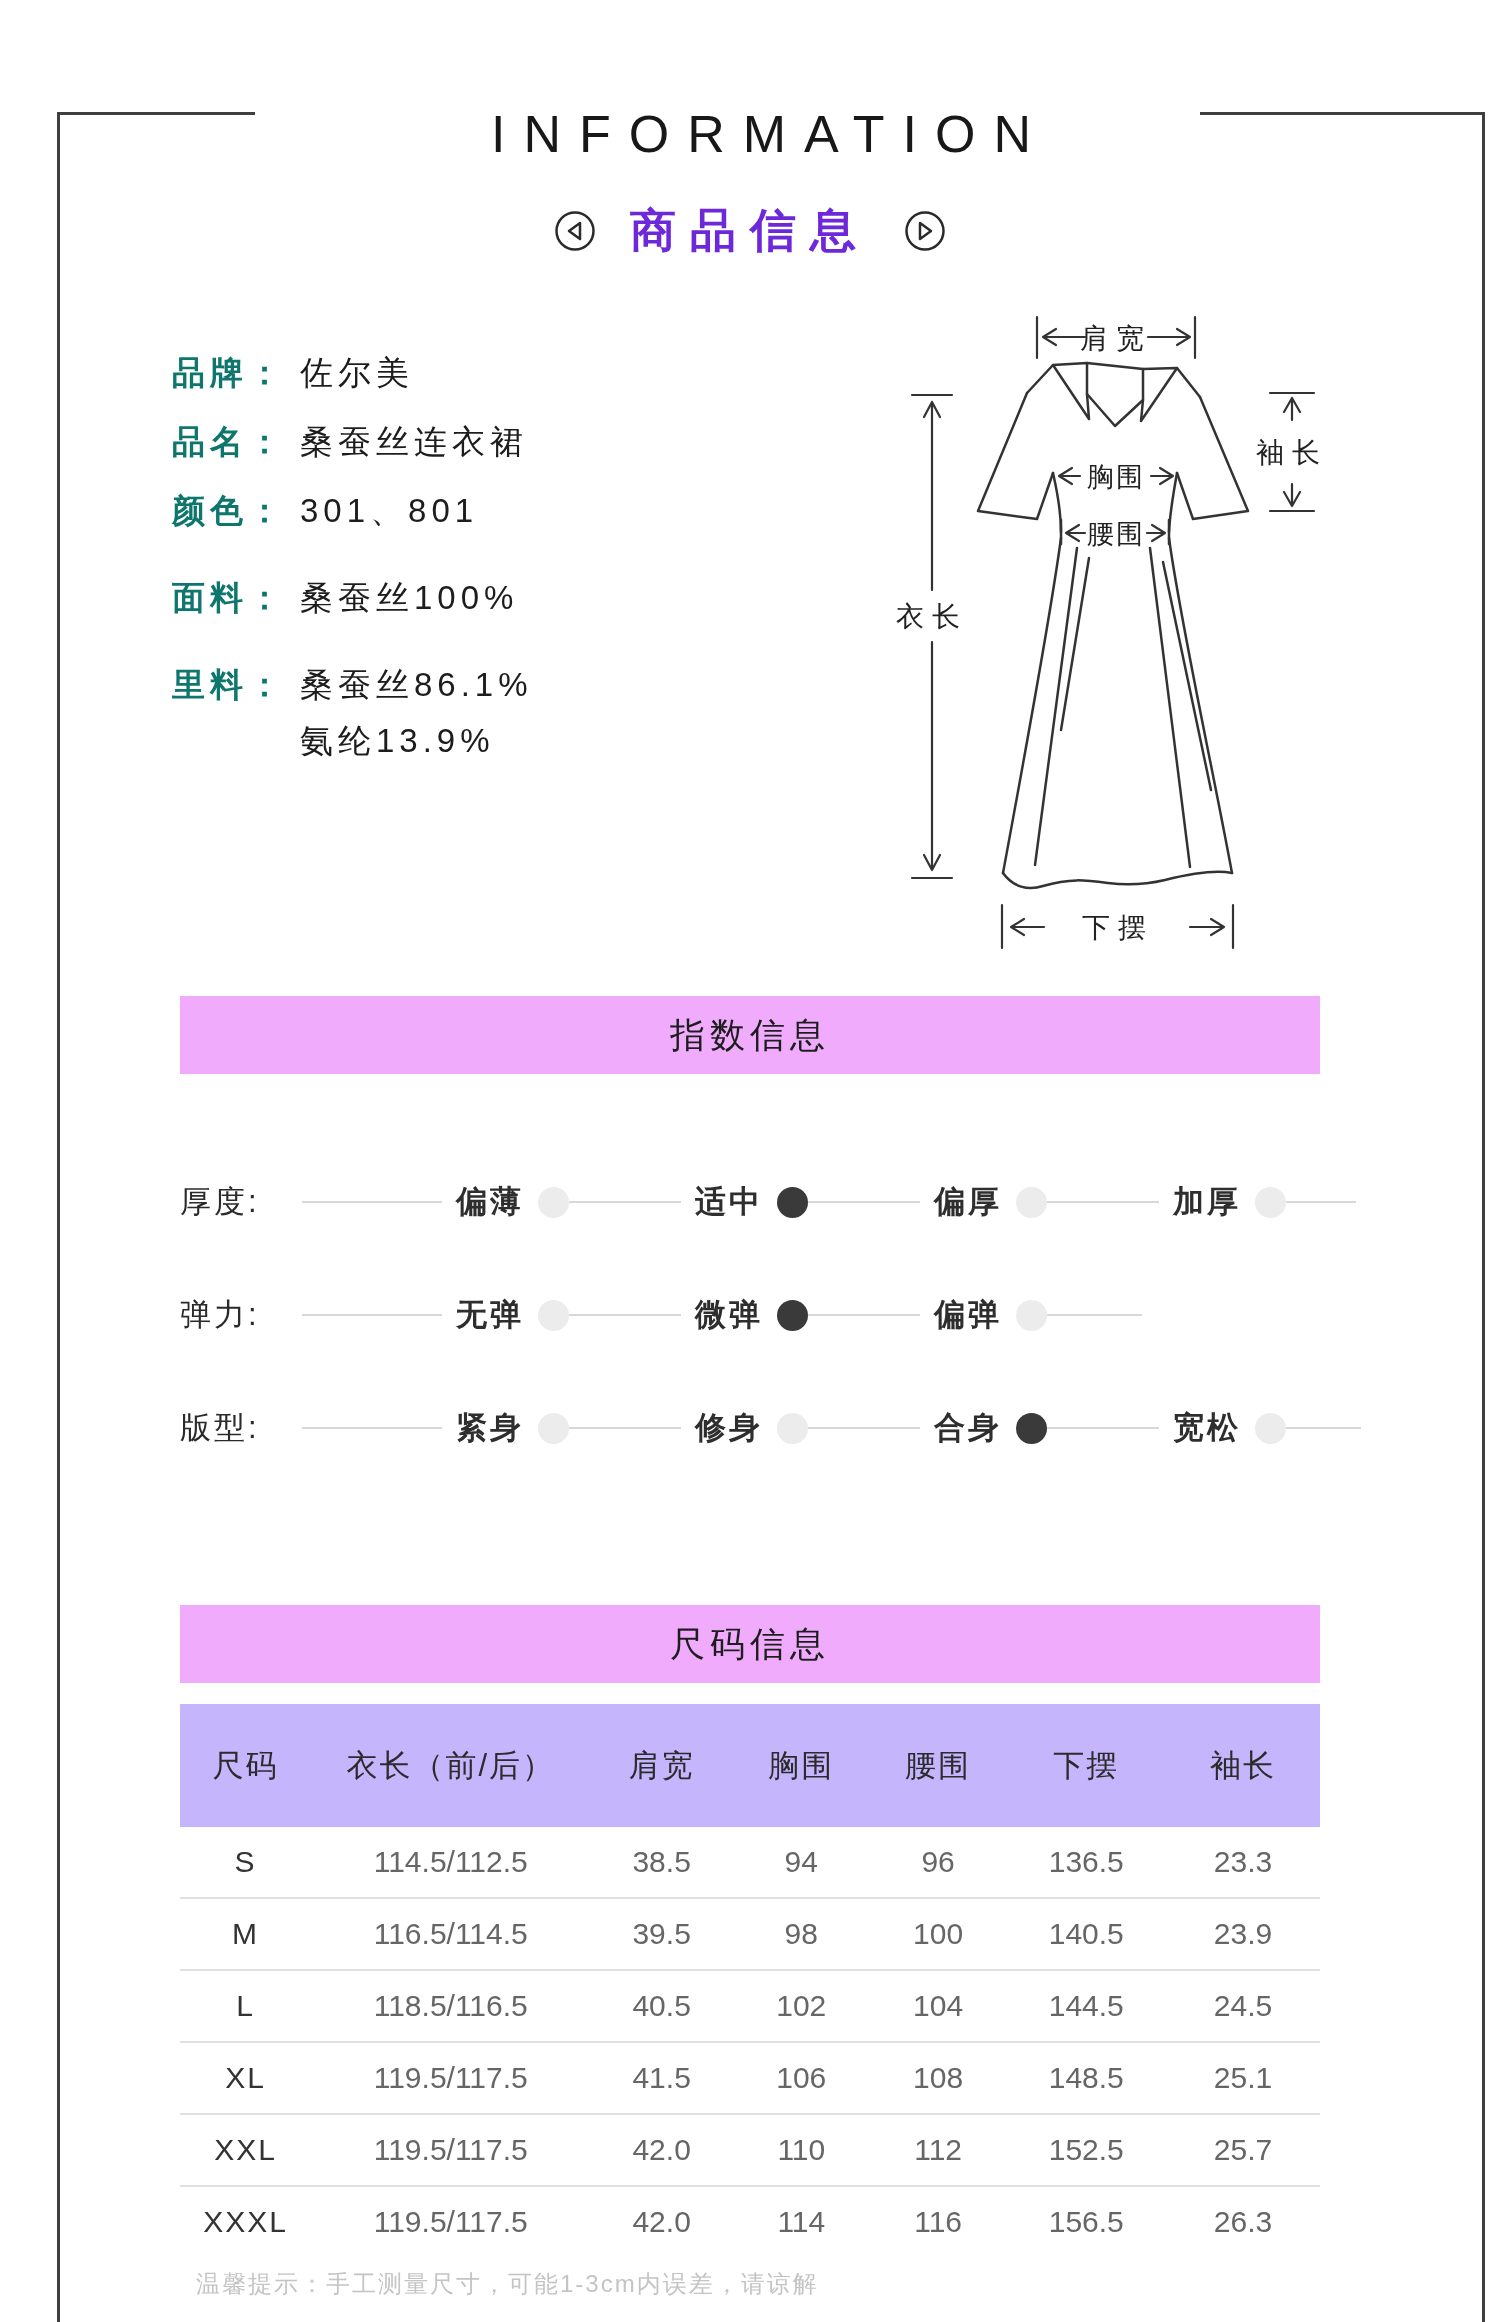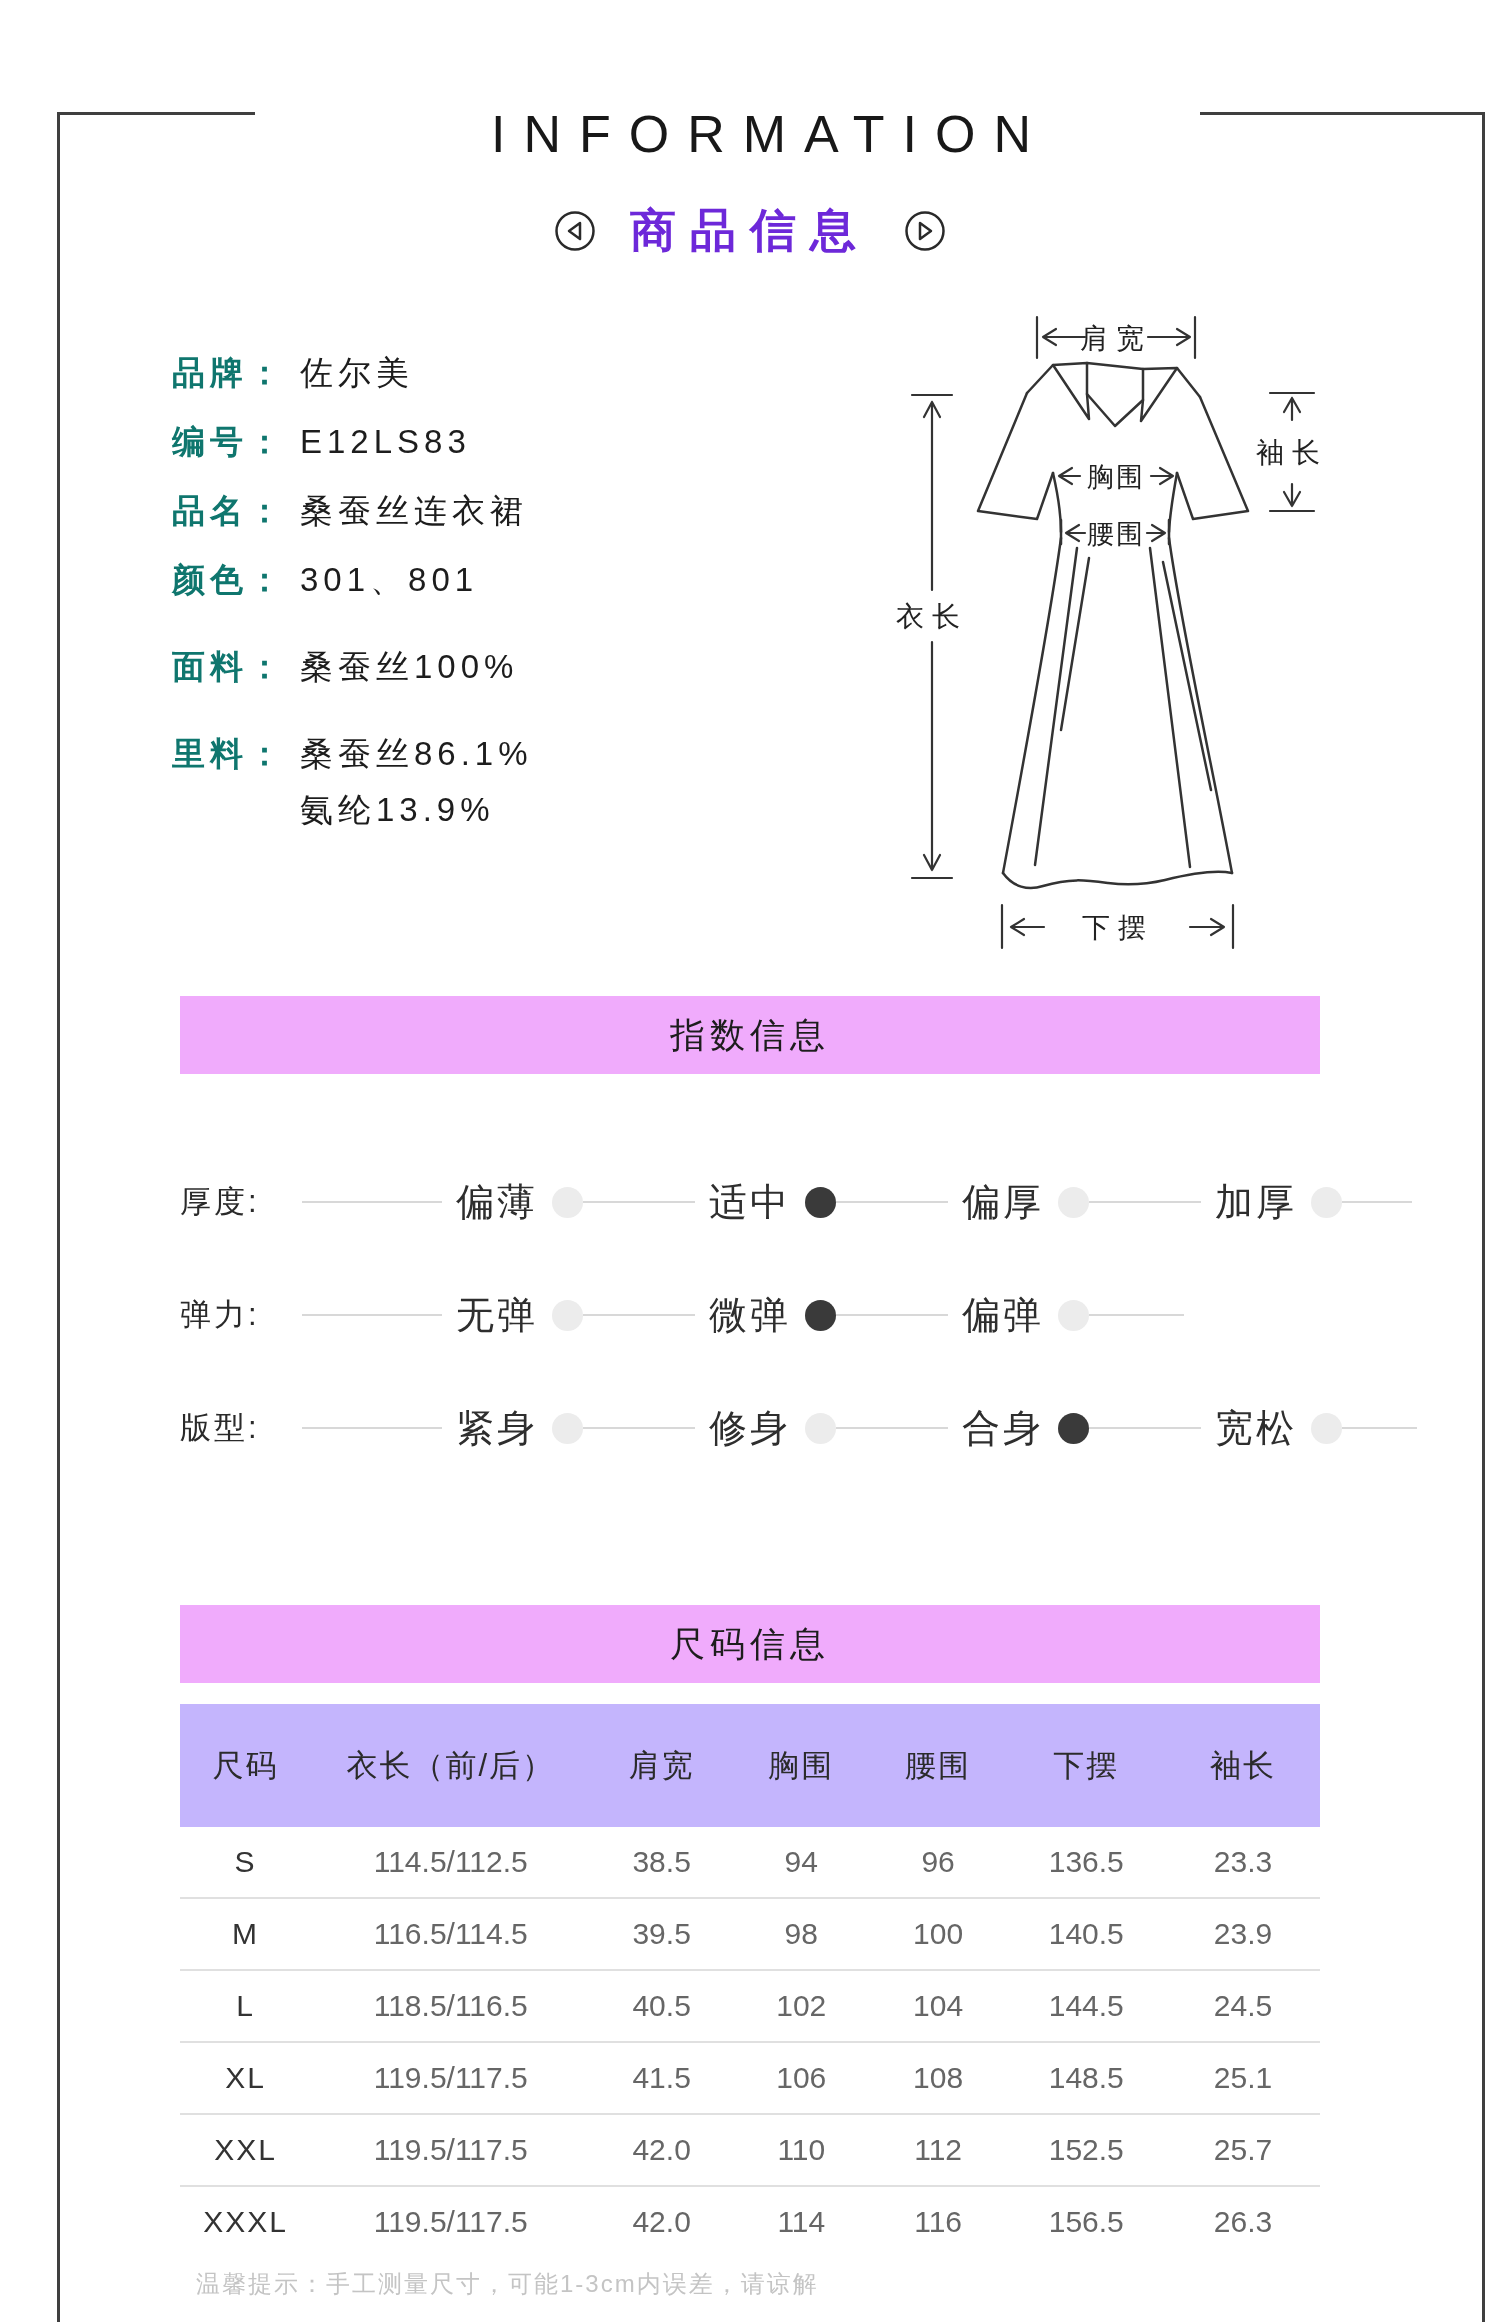--- a/index.html
+++ b/index.html
@@ -41,21 +41,21 @@
   .banner.idx{top:996px;height:78px;}
   .banner.size{top:1605px;height:78px;}
 
   
   .idx-row{position:absolute;left:180px;width:1140px;height:70px;display:flex;align-items:center;}
   .idx-label{width:122px;flex:none;font-size:31px;letter-spacing:3px;color:#2a2a2a;font-weight:500;}
   .seg{height:2px;background:#d8d8d8;flex:none;}
   .seg.first{width:140px;}
   .seg.mid{width:112px;}
   .opt{display:flex;align-items:center;flex:none;margin:0 0;}
-  .opt-text{font-size:38px;letter-spacing:3px;color:#2e2e2e;margin:0 14px 0 14px;}
+  .opt-text{font-size:31px;letter-spacing:3px;color:#2e2e2e;margin:0 14px 0 14px;font-weight:bold;}
   .dot{width:31px;height:31px;border-radius:50%;background:#ececec;flex:none;}
   .dot.dark{background:#3a3a3a;}
 
   
   .tbl{position:absolute;left:180px;top:1704px;width:1140px;}
   .t-row{display:flex;align-items:center;}
   .t-head{height:123px;background:#c4b5fd;font-size:31px;font-weight:500;color:#2b2b2b;letter-spacing:2px;}
   .t-data{height:70px;font-size:30px;color:#666;}
   .t-data.sep{border-bottom:2px solid #e0e0e0;}
   .c{text-align:center;}
@@ -85,24 +85,20 @@
     <svg class="circ-icon" viewBox="0 0 42 42">
       <circle cx="21" cy="21" r="18.5" fill="none" stroke="#2a2a2a" stroke-width="2.5"></circle>
       <path d="M16,13 L27,21 L16,29 Z" fill="none" stroke="#2a2a2a" stroke-width="2.5" stroke-linejoin="round"></path>
     </svg>
   </div>
 
   <div class="details">
     <div class="d-row">
       <span class="d-label">品牌：</span>
       <span class="d-val">佐尔美</span>
-    </div>
-    <div class="d-row">
-      <span class="d-label">编号：</span>
-      <span class="d-val">E12LS83</span>
     </div>
     <div class="d-row">
       <span class="d-label">品名：</span>
       <span class="d-val">桑蚕丝连衣裙</span>
     </div>
     <div class="d-row">
       <span class="d-label">颜色：</span>
       <span class="d-val">301、801</span>
     </div>
     <div class="d-row gap">

